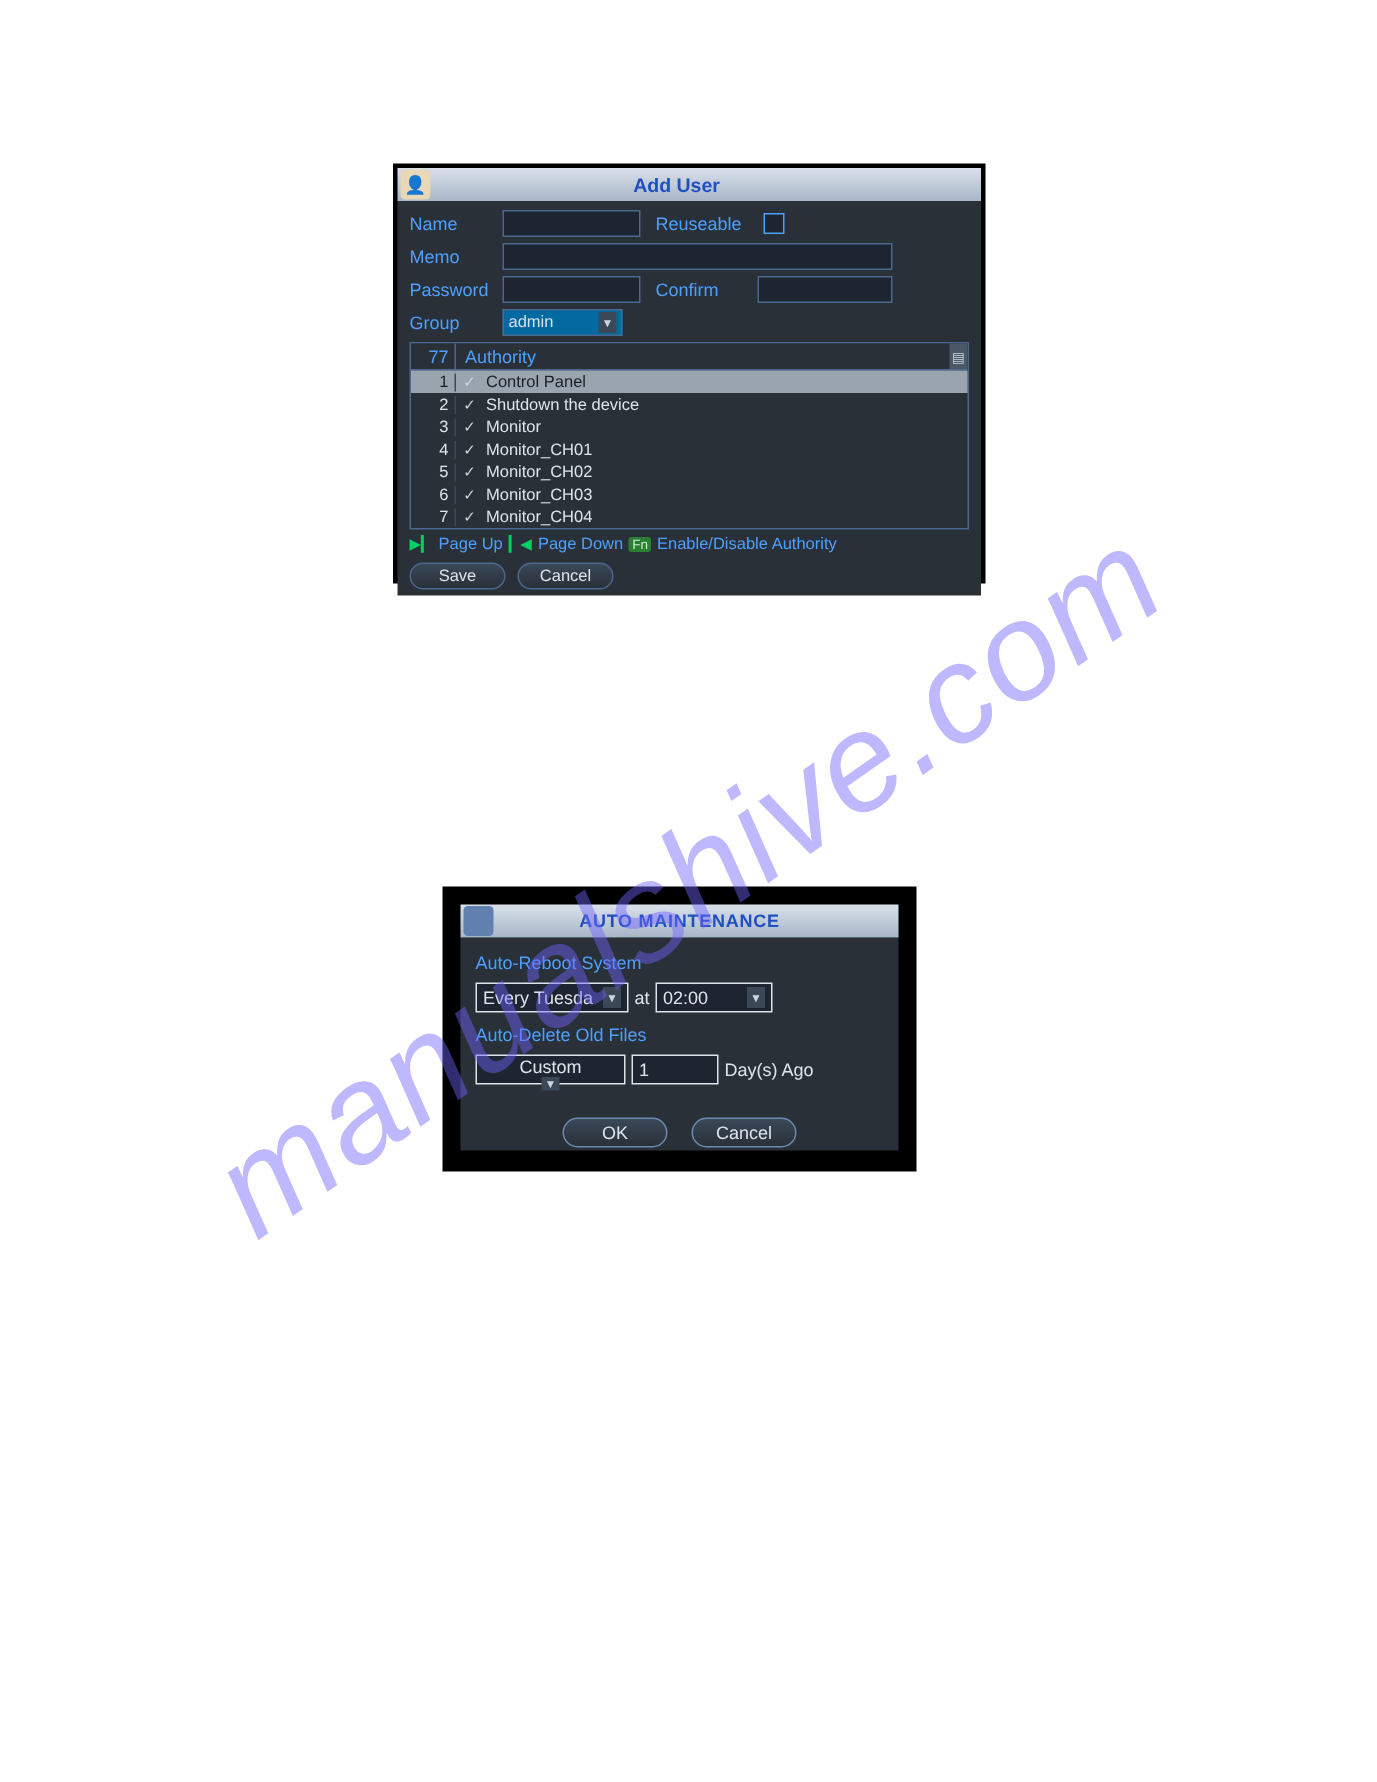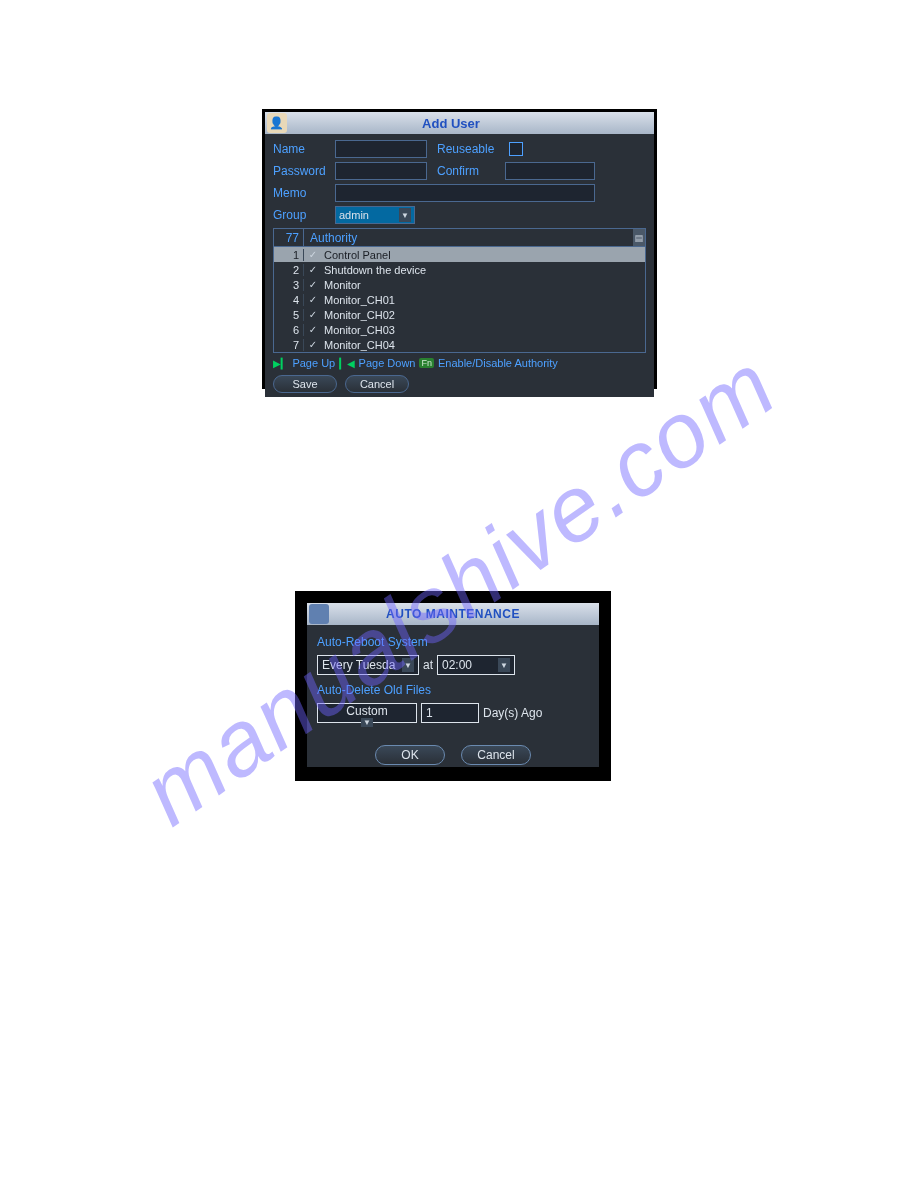--- a/index.html
+++ b/index.html
@@ -256,29 +256,29 @@
   <div class="dlg1-body">
 
     <div class="form-row">
       <div class="lbl">Name</div>
       <div class="txt-input txt-92"></div>
       <div class="mid-lbl">Reuseable</div>
       <div class="chk"></div>
     </div>
 
     <div class="form-row">
+      <div class="lbl">Memo</div>
+      <div class="txt-input memo-input"></div>
+    </div>
+
+    <div class="form-row">
       <div class="lbl">Password</div>
       <div class="txt-input txt-92"></div>
       <div class="mid-lbl">Confirm</div>
       <div class="txt-input txt-90"></div>
-    </div>
-
-    <div class="form-row">
-      <div class="lbl">Memo</div>
-      <div class="txt-input memo-input"></div>
     </div>
 
     <div class="form-row">
       <div class="lbl">Group</div>
       <div class="group-select">
         <span>admin</span>
         <span class="dropdown-arrow">▼</span>
       </div>
     </div>
 

